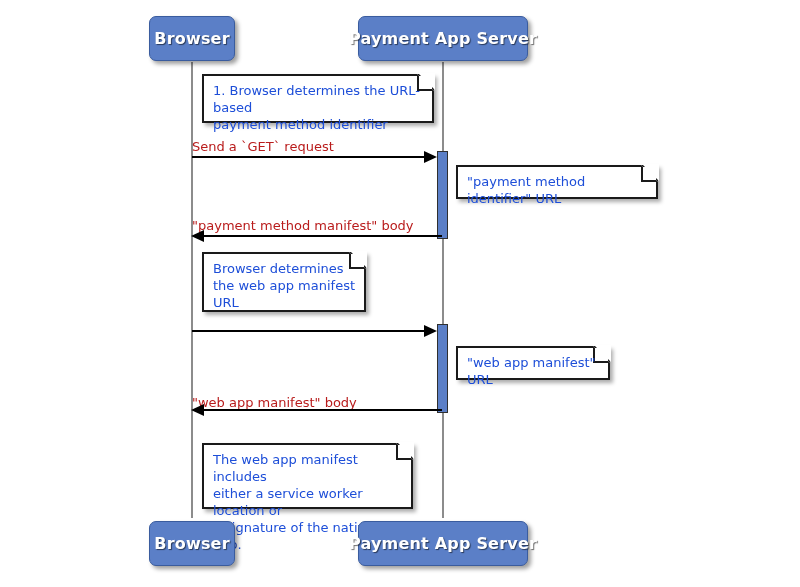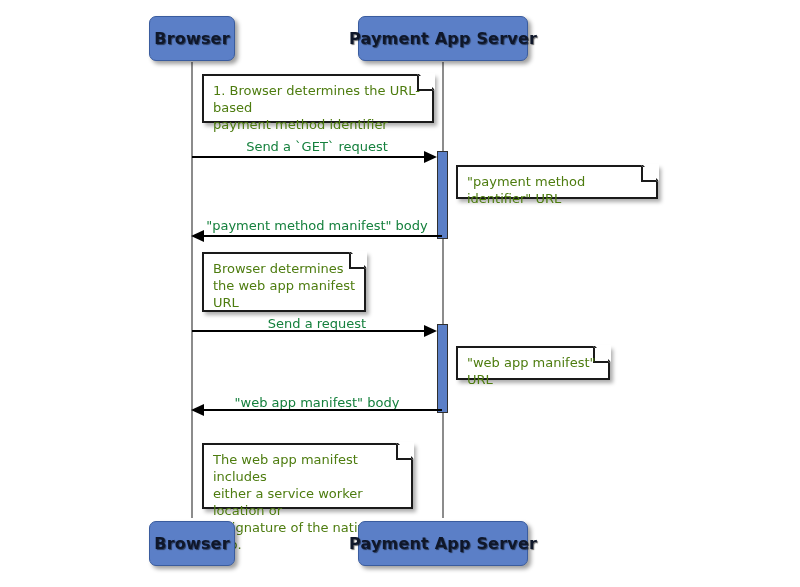--- a/index.html
+++ b/index.html
@@ -34,21 +34,21 @@
     box-sizing: border-box;
     background: #5b7fc7;
     border: 1px solid #3a5c9e;
     border-radius: 7px;
     box-shadow: 3px 3px 4px rgba(0,0,0,0.38);
     display: flex;
     align-items: center;
     justify-content: center;
   }
   .participant .plabel {
-    color: #0f172a;
+    color: #ffffff;
     font-size: 16px;
     font-weight: bold;
     letter-spacing: 0.2px;
     text-shadow: 1px 1px 1px rgba(0,0,0,0.55);
     white-space: nowrap;
   }
 
   
   .activation {
     position: absolute;
@@ -73,23 +73,22 @@
   }
   .arrowhead.right {
     border-left: 13px solid #000000;
   }
   .arrowhead.left {
     border-right: 13px solid #000000;
   }
   .msg-label {
     position: absolute;
     font-size: 13px;
-    color: #15803d;
+    color: #b91c1c;
     white-space: nowrap;
-    text-align: center;
   }
 
   
   .note {
     position: absolute;
     box-sizing: border-box;
     background: #ffffff;
     border: 2px solid #1a1a1a;
     box-shadow: 3px 3px 4px rgba(0,0,0,0.33);
   }
@@ -114,21 +113,21 @@
     background: #ffffff;
     clip-path: polygon(100% 0, 100% 100%, 0 0);
   }
   .note .note-text {
     position: absolute;
     left: 9px;
     top: 6px;
     right: 6px;
     font-size: 13px;
     line-height: 17px;
-    color: #4d7c0f;
+    color: #1d4ed8;
     white-space: pre-line;
   }
 </style>
 </head>
 <body>
 
 <div id="diagram">
 
   <div class="lifeline" style="left:191px; top:62px; height:456px;"></div>
   <div class="lifeline" style="left:442px; top:62px; height:456px;"></div>
@@ -165,21 +164,20 @@
   <div class="message" style="left:199px; top:235px; width:243px;"></div>
   <div class="arrowhead left" style="left:191px; top:230px;"></div>
 
   <div class="note" style="left:202px; top:252px; width:164px; height:60px;">
     <div class="note-corner-mask"></div>
     <div class="note-fold"></div>
     <div class="note-text">Browser determines
 the web app manifest URL</div>
   </div>
 
-  <div class="msg-label" style="left:192px; top:316px; width:250px;">Send a request</div>
   <div class="message" style="left:192px; top:330px; width:243px;"></div>
   <div class="arrowhead right" style="left:424px; top:325px;"></div>
 
   <div class="note" style="left:456px; top:346px; width:154px; height:34px;">
     <div class="note-corner-mask"></div>
     <div class="note-fold"></div>
     <div class="note-text">"web app manifest" URL</div>
   </div>
 
   <div class="msg-label" style="left:192px; top:395px; width:250px;">"web app manifest" body</div>

